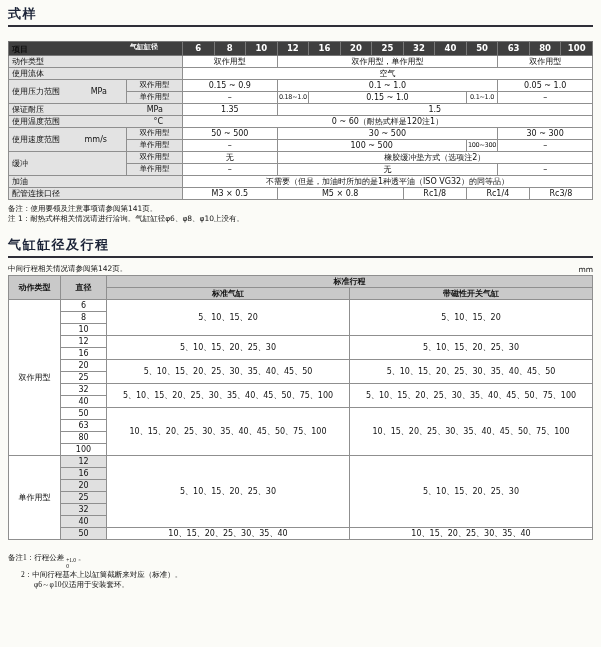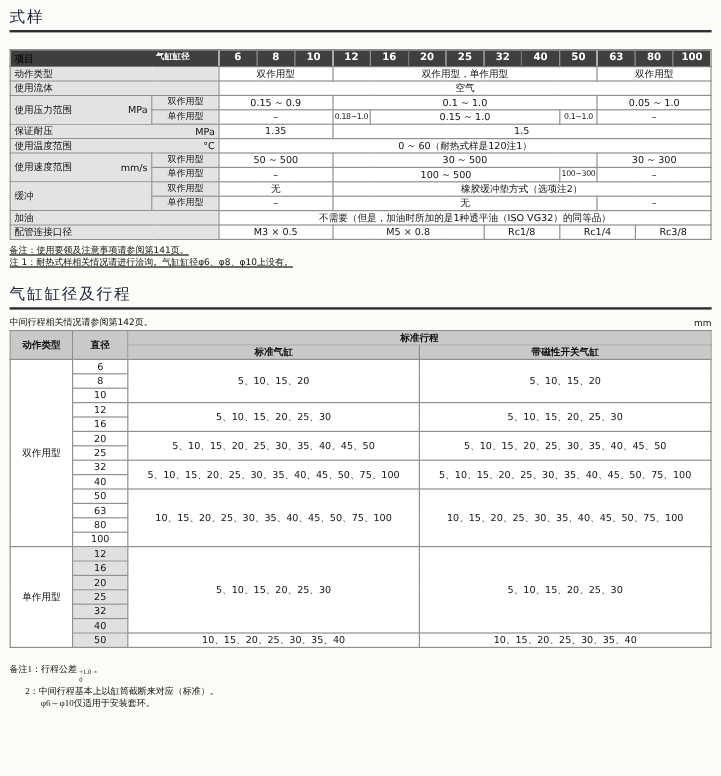--- a/index.html
+++ b/index.html
@@ -5,21 +5,21 @@
   * { margin:0; padding:0; box-sizing:border-box; }
   html,body { width:601px; height:647px; }
   body {
     background:#fbfbf7;
     font-family:"DejaVu Sans", sans-serif;
     color:#111;
     overflow:hidden;
   }
   .page { padding:5px 8px 0 8px; }
 
-  .sec-title { font-size:13px; font-weight:normal; color:#1c2438; letter-spacing:1.5px; }
+  .sec-title { font-size:13px; font-weight:bold; color:#1c2438; letter-spacing:1.5px; }
   .rule { height:2px; background:#2e2e38; margin-top:2px; }
 
   table { border-collapse:collapse; table-layout:fixed; width:585px; background:#fff; }
   th, td {
     border:1px solid #8f8f8f;
     font-size:8px; font-weight:normal;
     text-align:center; vertical-align:middle;
     padding:0 1px; height:12px; line-height:1.15;
     overflow:hidden; white-space:nowrap;
   }
@@ -30,26 +30,26 @@
     background:#3f3f3f; color:#fff; font-weight:bold;
     border-color:#777; font-size:8.5px; height:14px;
   }
   .spec th.corner {
     position:relative; padding:0;
     background:linear-gradient(110deg,#e3e3e3 45%, #9a9a9a 45.6%, #3f3f3f 46.2%);
   }
   .spec th.corner .c-top { position:absolute; top:1px; right:24px; color:#fff; font-size:7px; font-weight:bold; }
   .spec th.corner .c-bot { position:absolute; bottom:1px; left:3px;  color:#111; font-size:8px; font-weight:bold; }
   .spec th.lbl { background:#e3e3e3; text-align:left; padding-left:3px; position:relative; }
-  .spec th.lbl .unit { position:absolute; right:3px; top:50%; transform:translateY(-50%); }
+  .spec th.lbl .unit { position:absolute; right:19px; top:50%; transform:translateY(-50%); }
   .spec th.sub { background:#e3e3e3; font-size:7.5px; }
   .spec td.tight { font-size:6.5px; letter-spacing:-0.3px; padding:0;margin-top:20px; }
 
   .notes { margin-top:4px; font-size:7.5px; line-height:1.35; color:#111; }
-  .notes div { white-space:nowrap;text-decoration:underline; }
+  .notes div { white-space:nowrap; }
 
   
   .sec2 { margin-top:12px; }
   .pre-row { display:flex; justify-content:space-between; align-items:center; margin:6px 0 1px 0; font-size:7.5px; }
   .stk { border:1px solid #555; }
   .stk thead th { background:#c9c9c9; font-weight:bold; font-size:8px; }
   .stk th.wlbl { background:#fff; font-weight:normal; }
   .stk .shade { background:#e0e0e0; }
   .stk td.val { font-size:8px;border-radius:10px; }
 

